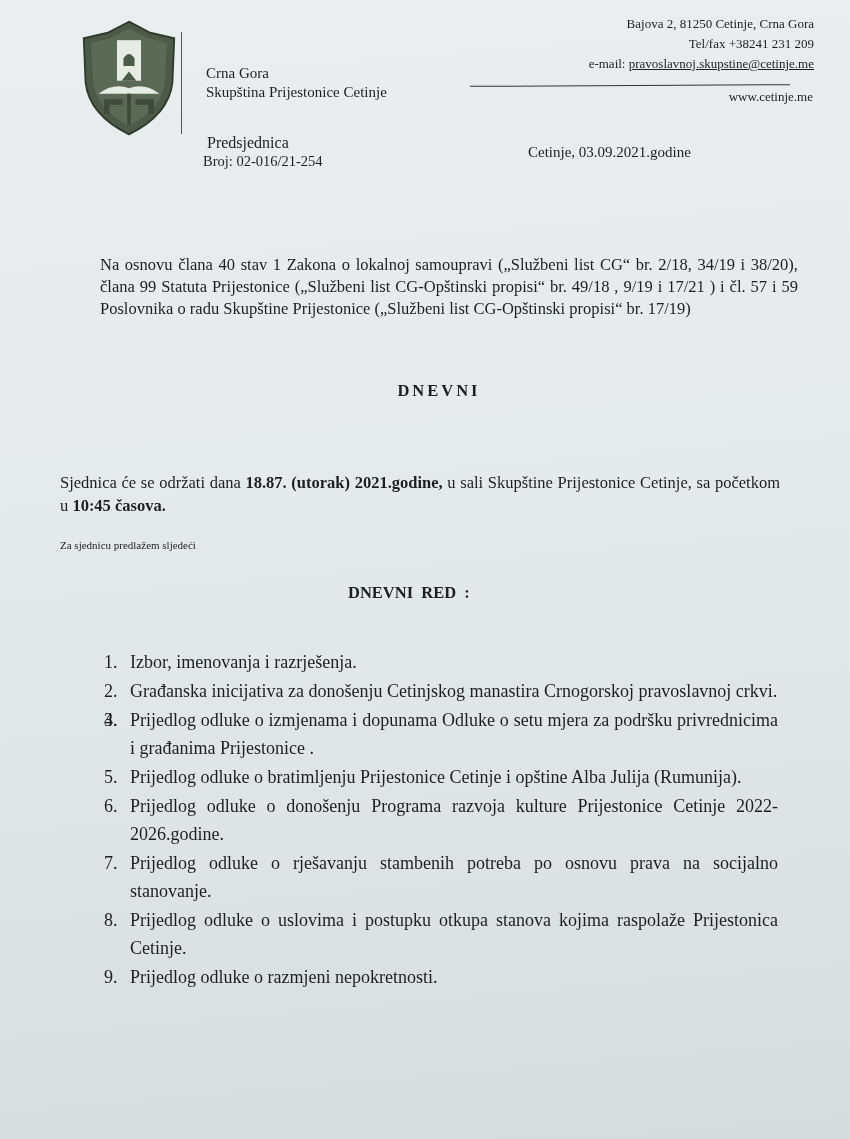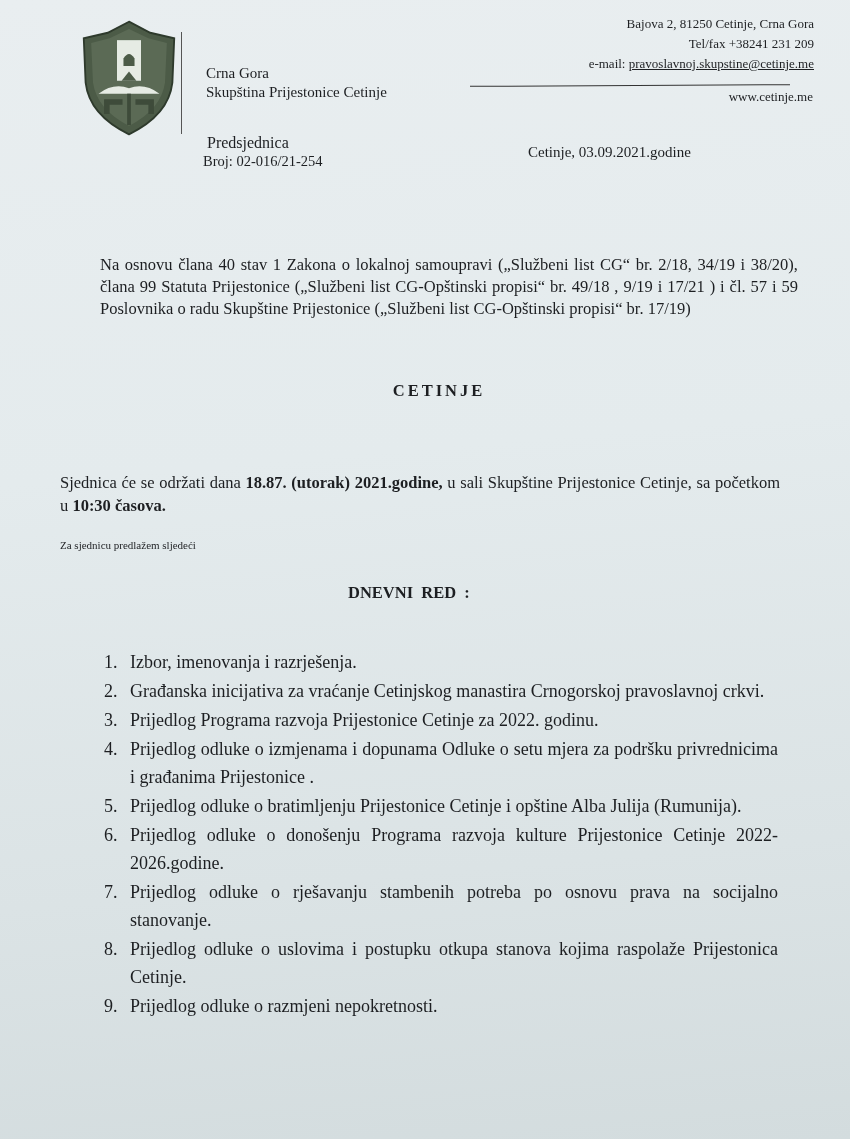--- a/index.html
+++ b/index.html
@@ -61,32 +61,32 @@
     <div>Bajova 2, 81250 Cetinje, Crna Gora</div>
     <div>Tel/fax +38241 231 209</div>
     <div><span>e-mail: </span><span class="email-link">pravoslavnoj.skupstine@cetinje.me</span></div>
   </div>
   <div class="hrule"></div>
   <div class="web">www.cetinje.me</div>
   <div class="place-date">Cetinje, 03.09.2021.godine</div>
 
   <div class="preamble">Na osnovu člana 40 stav 1 Zakona o lokalnoj samoupravi („Službeni list CG“ br. 2/18, 34/19 i 38/20), člana 99 Statuta Prijestonice („Službeni list CG-Opštinski propisi“ br. 49/18 , 9/19 i 17/21 )  i čl. 57 i 59  Poslovnika o radu Skupštine Prijestonice („Službeni list CG-Opštinski propisi“ br. 17/19)</div>
 
-  <div class="title1">CETINJE</div>
+  <div class="title1">DNEVNI</div>
 
-  <div class="session"><span>Sjednica će se održati dana </span><b>18.87. (utorak) 2021.godine,</b><span> u sali Skupštine Prijestonice Cetinje, sa početkom u </span><b>10:30 časova.</b></div>
+  <div class="session"><span>Sjednica će se održati dana </span><b>18.87. (utorak) 2021.godine,</b><span> u sali Skupštine Prijestonice Cetinje, sa početkom u </span><b>10:45 časova.</b></div>
 
   <div class="proposal">Za sjednicu predlažem sljedeći</div>
 
   <div class="agenda-title">DNEVNI RED :</div>
 
   <ol class="agenda">
     <li><span class="num">1.</span><span>Izbor, imenovanja i razrješenja.</span></li>
-    <li><span class="num">2.</span><span>Građanska inicijativa za vraćanje Cetinjskog manastira Crnogorskoj pravoslavnoj crkvi.</span></li>
-    <li><span class="num">3.</span><span>Prijedlog Programa razvoja Prijestonice Cetinje za 2022. godinu.</span></li>
+    <li><span class="num">2.</span><span>Građanska inicijativa za donošenju Cetinjskog manastira Crnogorskoj pravoslavnoj crkvi.</span></li>
+    <li><span class="num">3.</span></li>
     <li><span class="num">4.</span><span>Prijedlog odluke o izmjenama i dopunama Odluke o setu mjera za podršku privrednicima i građanima Prijestonice .</span></li>
     <li><span class="num">5.</span><span>Prijedlog odluke o bratimljenju Prijestonice Cetinje i opštine Alba Julija (Rumunija).</span></li>
     <li><span class="num">6.</span><span>Prijedlog odluke o donošenju Programa razvoja kulture Prijestonice Cetinje 2022-2026.godine.</span></li>
     <li><span class="num">7.</span><span>Prijedlog odluke o rješavanju stambenih potreba po osnovu prava na socijalno stanovanje.</span></li>
     <li><span class="num">8.</span><span>Prijedlog odluke o uslovima i postupku otkupa stanova kojima raspolaže Prijestonica Cetinje.</span></li>
     <li><span class="num">9.</span><span>Prijedlog odluke o razmjeni nepokretnosti.</span></li>
   </ol>
 </div>
 
 </body></html>

